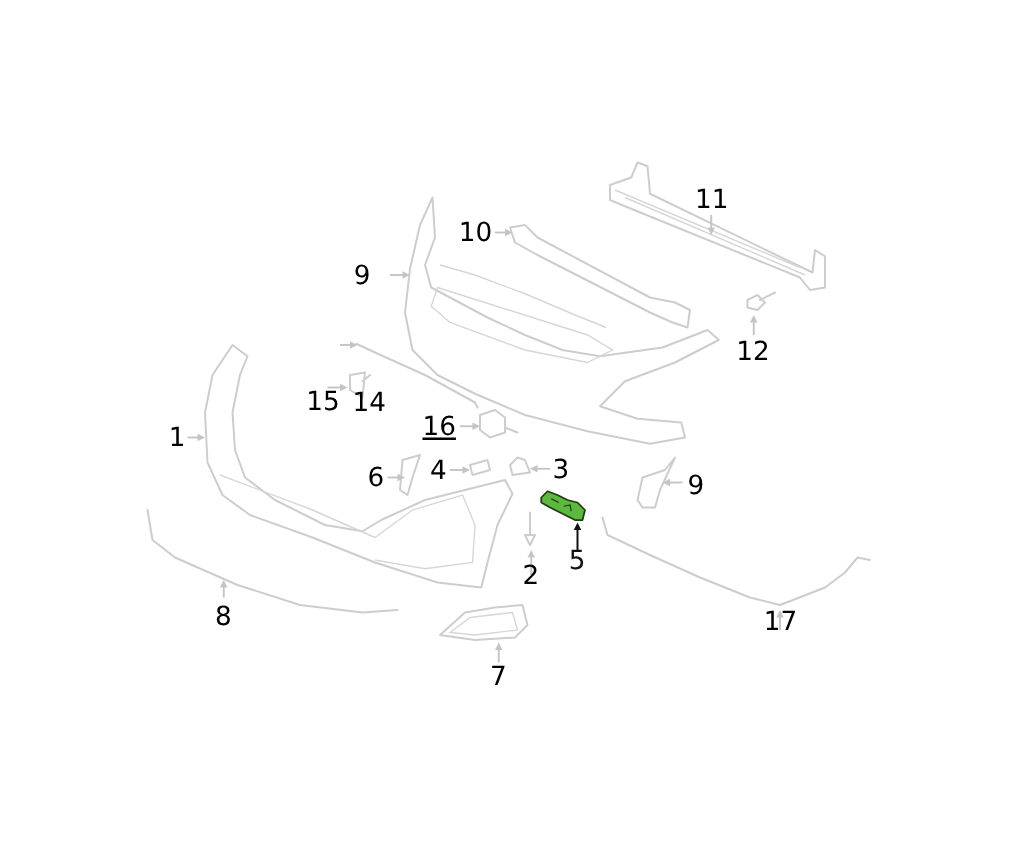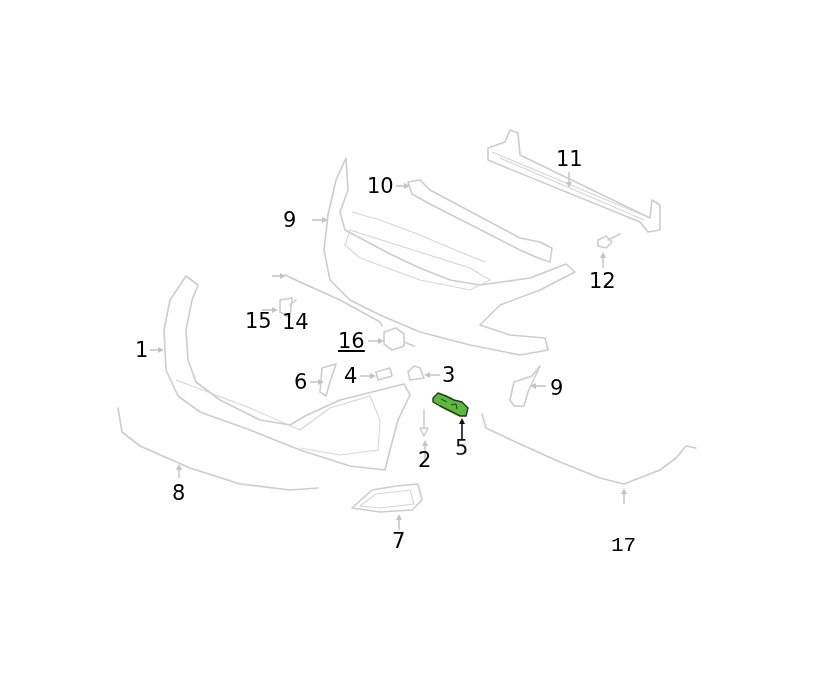--- a/index.html
+++ b/index.html
@@ -143,14 +143,14 @@
   <div class="lbl" style="left:392px;top:531px;">7</div>
   <div class="lbl" style="left:172px;top:483px;">8</div>
   <div class="lbl" style="left:550px;top:378px;">9</div>
   <div class="lbl" style="left:367px;top:176px;">10</div>
   <div class="lbl" style="left:556px;top:149px;">11</div>
   <div class="lbl" style="left:589px;top:271px;text-align:center;">12</div>
   <div class="lbl" style="left:283px;top:210px;">9</div>
   <div class="lbl" style="left:234px;top:312px;margin-left:48px;">14</div>
   <div class="lbl" style="left:245px;top:267px;margin-top:44px;">15</div>
   <div class="lbl" style="left:338px;top:331px;text-decoration:underline;">16</div>
-  <div class="lbl" style="left:611px;top:535px;font-family:Liberation Mono, monospace;">17</div>
+  <div class="lbl" style="left:611px;top:487px;">17</div>
 </div>
 
 </body></html>

